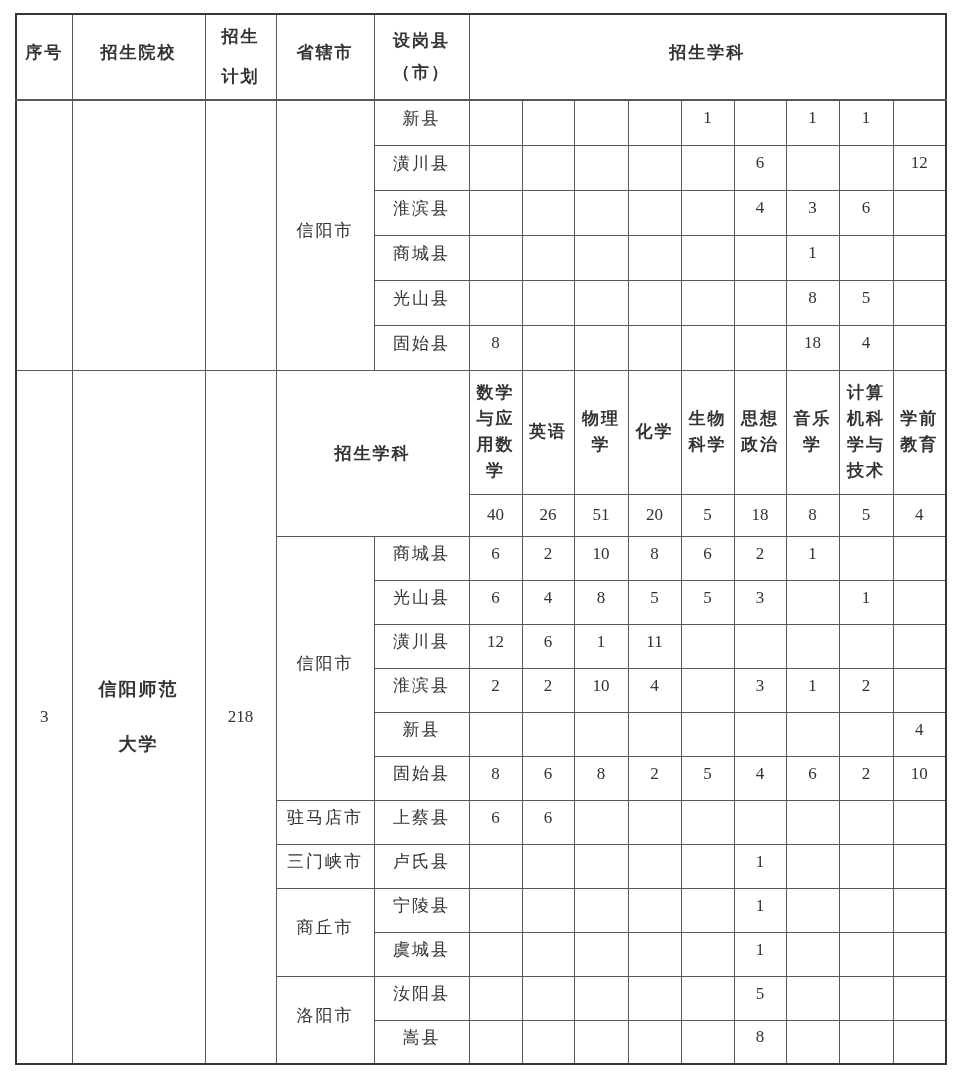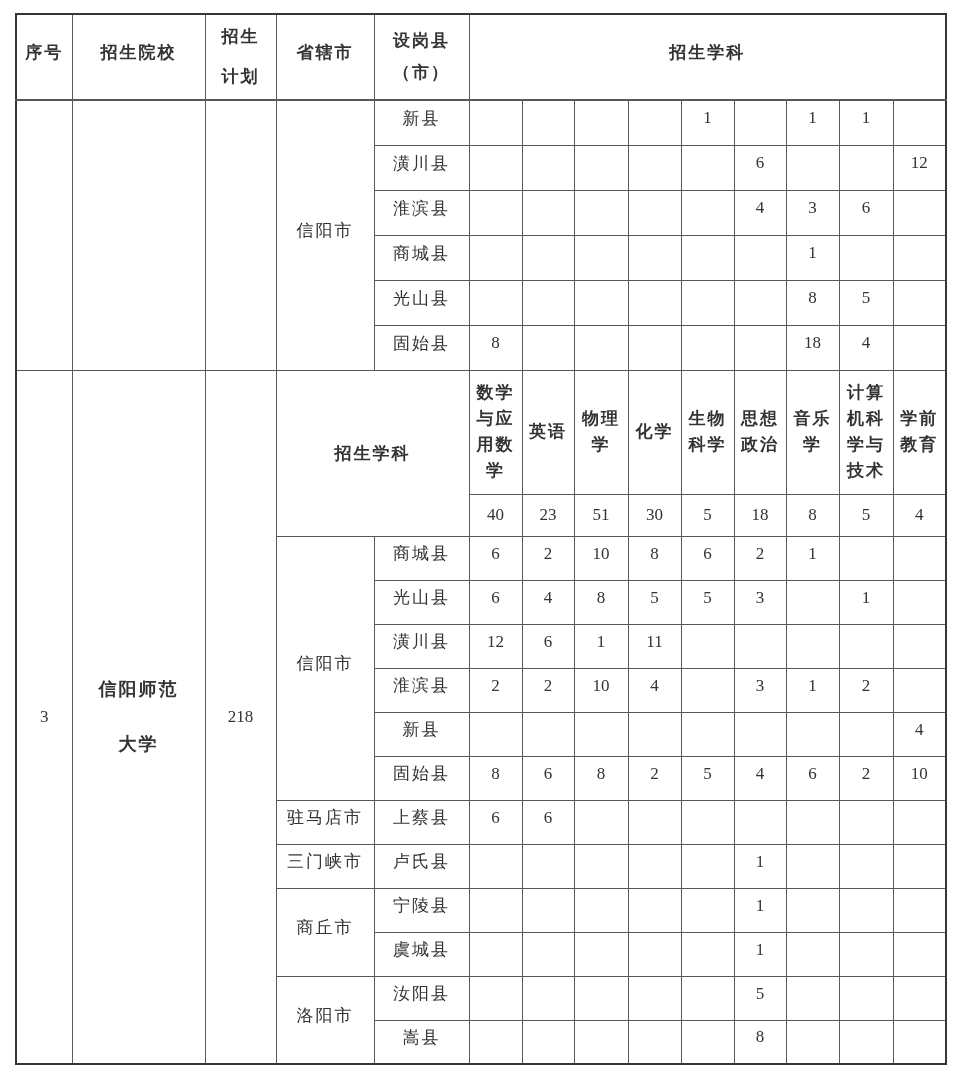--- a/index.html
+++ b/index.html
@@ -174,23 +174,23 @@
     <td class="hd ml lh26">计算
 机科
 学与
 技术</td>
     <td class="hd ml lh26">学前
 教育</td>
   </tr>
 
   <tr class="r-tot">
     <td class="num">40</td>
-    <td class="num">23</td>
+    <td class="num">26</td>
     <td class="num">51</td>
-    <td class="num">30</td>
+    <td class="num">20</td>
     <td class="num">5</td>
     <td class="num">18</td>
     <td class="num">8</td>
     <td class="num">5</td>
     <td class="num">4</td>
   </tr>
 
   <tr class="r-data">
     <td rowspan="6" class="cjk up">信阳市</td>
     <td class="cjk up">商城县</td>

